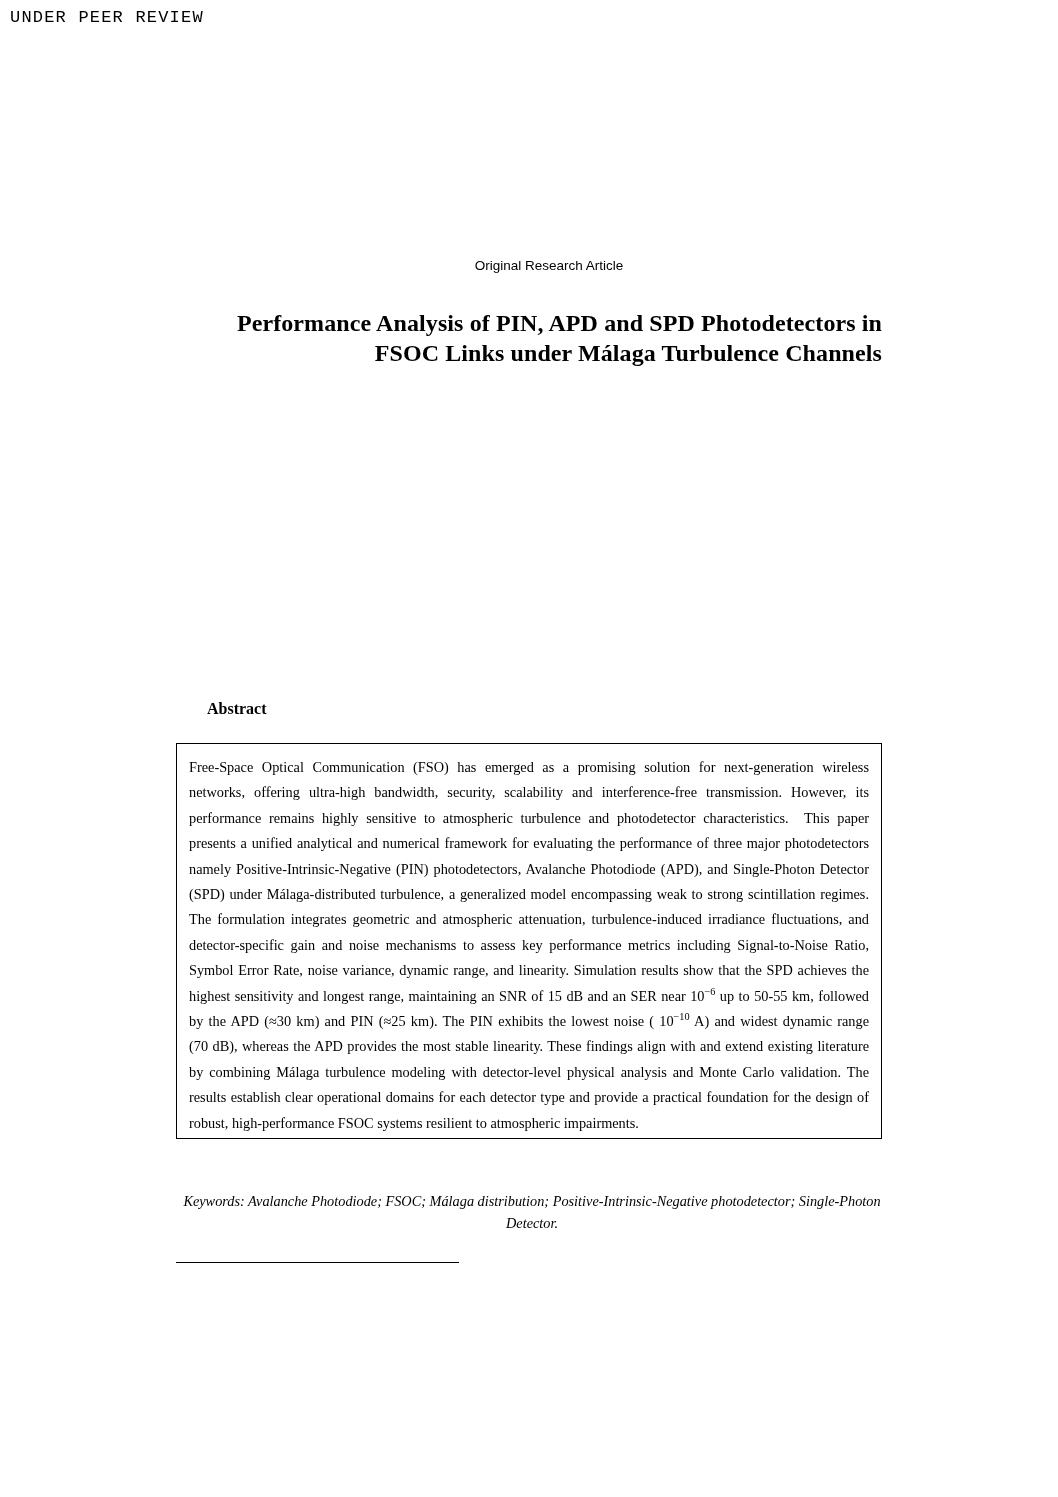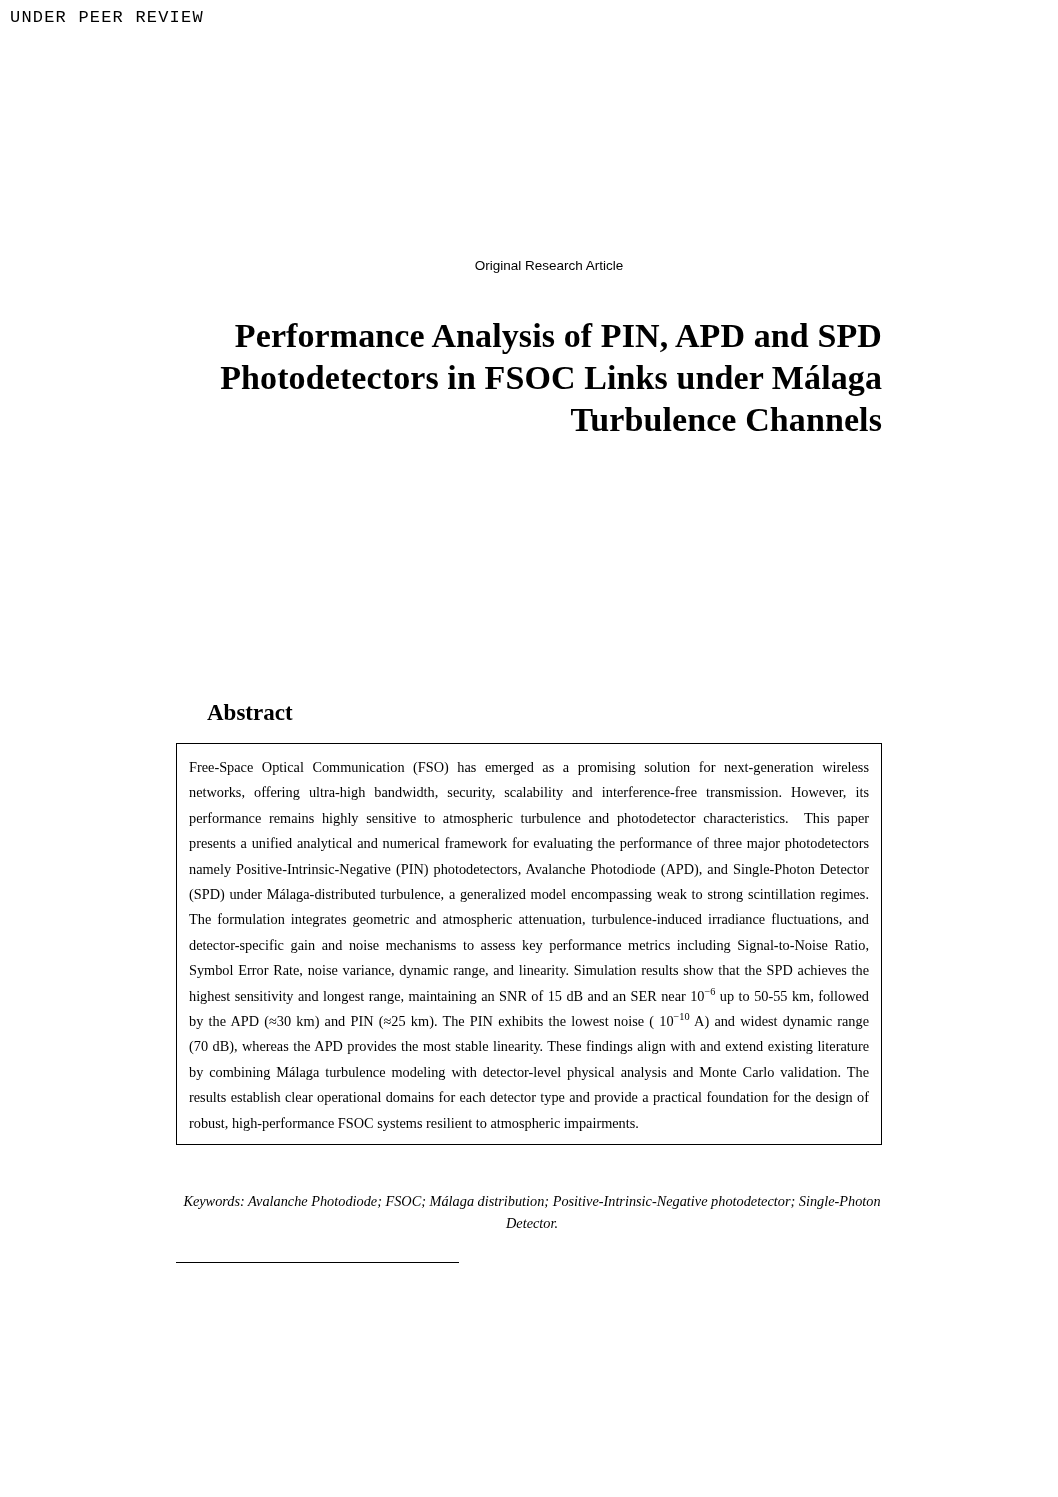--- a/index.html
+++ b/index.html
@@ -47,42 +47,42 @@
   }
 
   .title {
     position: absolute;
     top: 292px;
     left: 176px;
     width: 706px;
     text-align: right;
     font-family: "Liberation Serif", serif;
     font-weight: bold;
-    font-size: 34px;
-    line-height: 42px;
+    font-size: 24px;
+    line-height: 30px;
     letter-spacing: 0.1px;
   }
 
   .abstract-heading {
     position: absolute;
     top: 700px;
     left: 207px;
     font-family: "Liberation Serif", serif;
     font-weight: bold;
-    font-size: 23px;
+    font-size: 16px;
   }
 
   .abstract-box {
     position: absolute;
     top: 743px;
     left: 176px;
     width: 706px;
     border: 1px solid #000;
     box-sizing: border-box;
-    padding: 11px 12px 8px 12px;
+    padding: 11px 12px 2px 12px;
   }
 
   .abstract-text {
     font-family: "Liberation Serif", serif;
     font-size: 14.3px;
     line-height: 25.4px;
     text-align: justify;
     text-justify: inter-word;
     margin: 0;
     hyphens: none;

